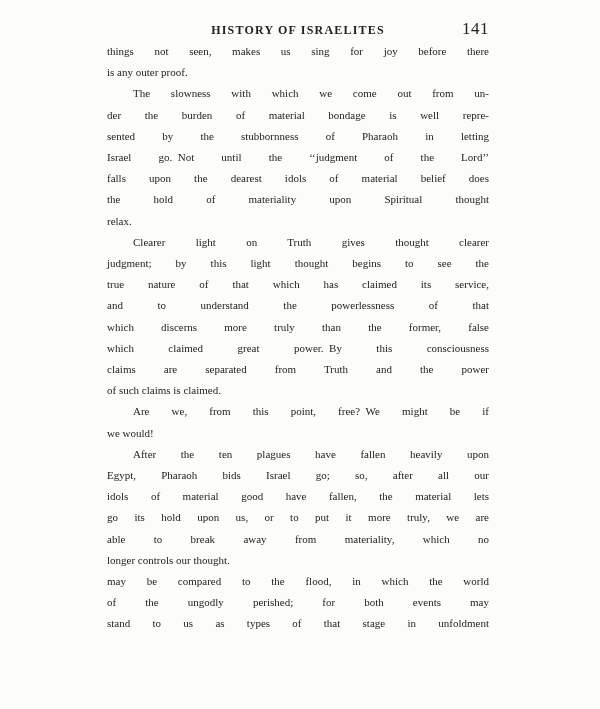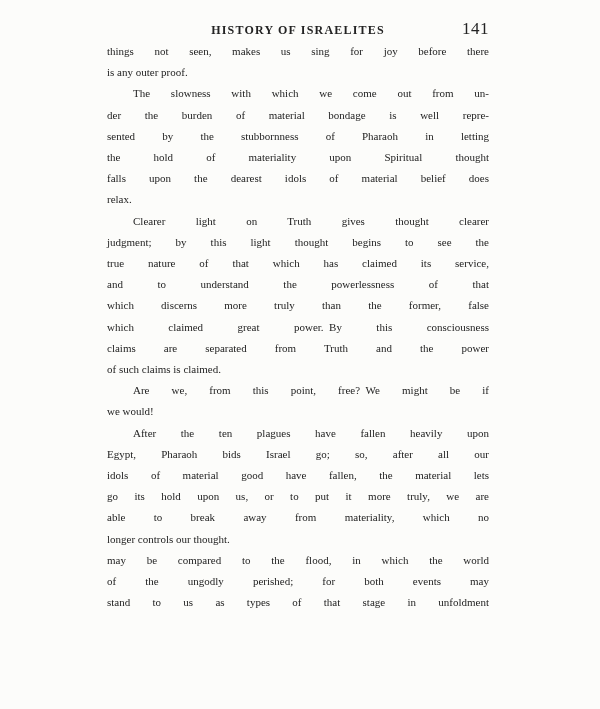--- a/index.html
+++ b/index.html
@@ -71,22 +71,23 @@
     </div>
     <div class="body-text" id="body-text">
         <div class="paragraph">
           <div class="line">things not seen, makes us sing for joy before there</div>
           <div class="line last">is any outer proof.</div>
         </div>
         <div class="paragraph">
           <div class="line indent">The slowness with which we come out from un-</div>
           <div class="line">der the burden of material bondage is well repre-</div>
           <div class="line">sented by the stubbornness of Pharaoh in letting</div>
+          <div class="line">Israel go. Not until the ‘‘judgment of the Lord’’</div>
+          <div class="line">falls upon the dearest idols of material belief does</div>
           <div class="line">the hold of materiality upon Spiritual thought</div>
-          <div class="line">falls upon the dearest idols of material belief does</div>
           <div class="line last">relax.</div>
         </div>
         <div class="paragraph">
           <div class="line indent">Clearer light on Truth gives thought clearer</div>
           <div class="line">judgment; by this light thought begins to see the</div>
           <div class="line">true nature of that which has claimed its service,</div>
           <div class="line">and to understand the powerlessness of that</div>
           <div class="line">which discerns more truly than the former, false</div>
           <div class="line">which claimed great power. By this consciousness</div>
           <div class="line">claims are separated from Truth and the power</div>

